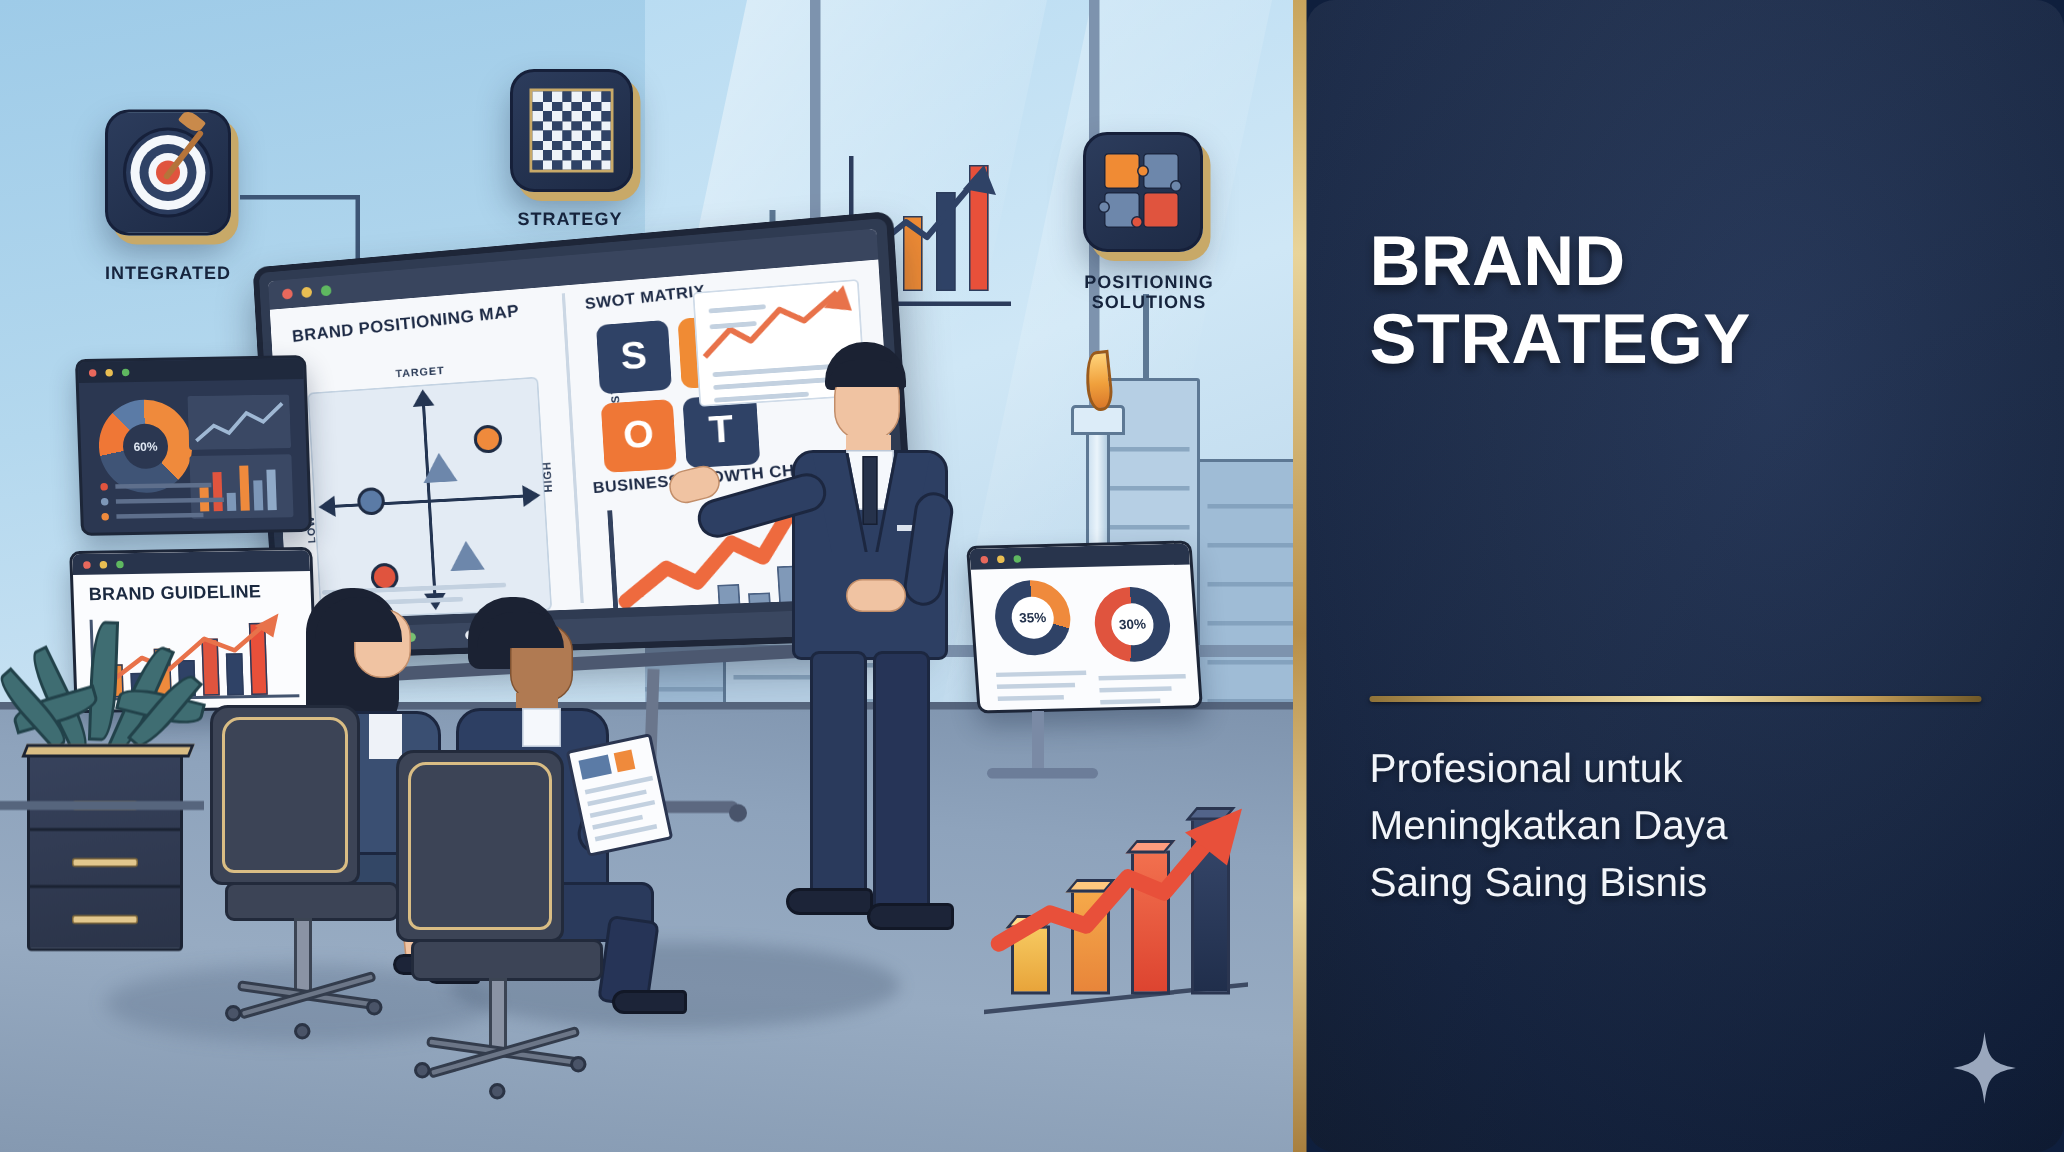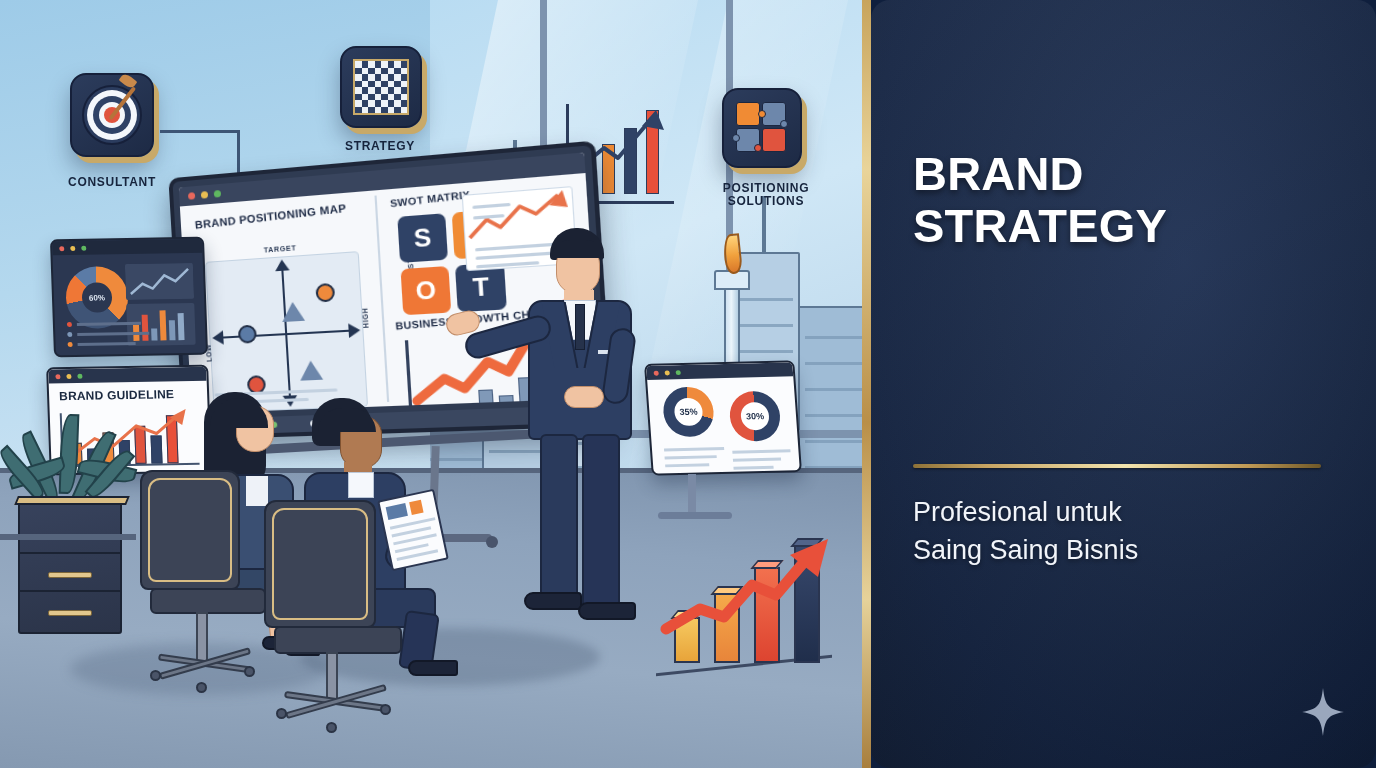--- a/index.html
+++ b/index.html
@@ -330,21 +330,21 @@
       <div style="position:relative;width:60px;height:60px;">
         <div class="ring" style="left:0;top:0;width:60px;height:60px;background:#2b3c5e;border:2px solid #16203a;"></div>
         <div class="ring" style="left:5px;top:5px;width:50px;height:50px;background:#f4f7fb;"></div>
         <div class="ring" style="left:11px;top:11px;width:38px;height:38px;background:#2f4266;"></div>
         <div class="ring" style="left:17px;top:17px;width:26px;height:26px;background:#f4f7fb;"></div>
         <div class="ring" style="left:22px;top:22px;width:16px;height:16px;background:#e0543e;"></div>
         <div style="position:absolute;left:26px;top:-6px;width:4px;height:40px;background:#b5743a;transform:rotate(38deg);transform-origin:bottom;border-radius:2px;"></div>
         <div style="position:absolute;left:38px;top:-9px;width:16px;height:10px;background:#c98a4b;border-radius:50% 10% 50% 10%;transform:rotate(38deg);"></div>
       </div>
     </div>
-    <div class="tile-label" style="left:52px;top:176px;width:120px;">CONSULTANT</div>
+    <div class="tile-label" style="left:52px;top:176px;width:120px;">INTEGRATED</div>
     <div style="position:absolute;left:160px;top:130px;width:80px;height:3px;background:#3d5575;"></div>
     <div style="position:absolute;left:237px;top:130px;width:3px;height:58px;background:#3d5575;"></div>
 
     <div class="tile" style="left:340px;top:46px;width:82px;height:82px;">
       <div id="chess">
         <div style="background:#eef3f9"></div>
           <div style="background:#2f4266"></div>
           <div style="background:#eef3f9"></div>
           <div style="background:#2f4266"></div>
           <div style="background:#eef3f9"></div>
@@ -742,20 +742,21 @@
 
     <div id="headline">
       <div>BRAND</div>
       <div>STRATEGY</div>
     </div>
 
     <div id="rule"></div>
 
     <div id="subhead">
       <div>Profesional untuk</div>
+      <div>Meningkatkan Daya</div>
       <div>Saing Saing Bisnis</div>
     </div>
   </div>
 
   <svg id="sparkle" viewBox="0 0 40 46">
     <path d="M20 0 C22 16 24 20 40 23 C24 26 22 30 20 46 C18 30 16 26 0 23 C16 20 18 16 20 0 Z" fill="#9aa7bd"></path>
   </svg>
 
 </div>
 

